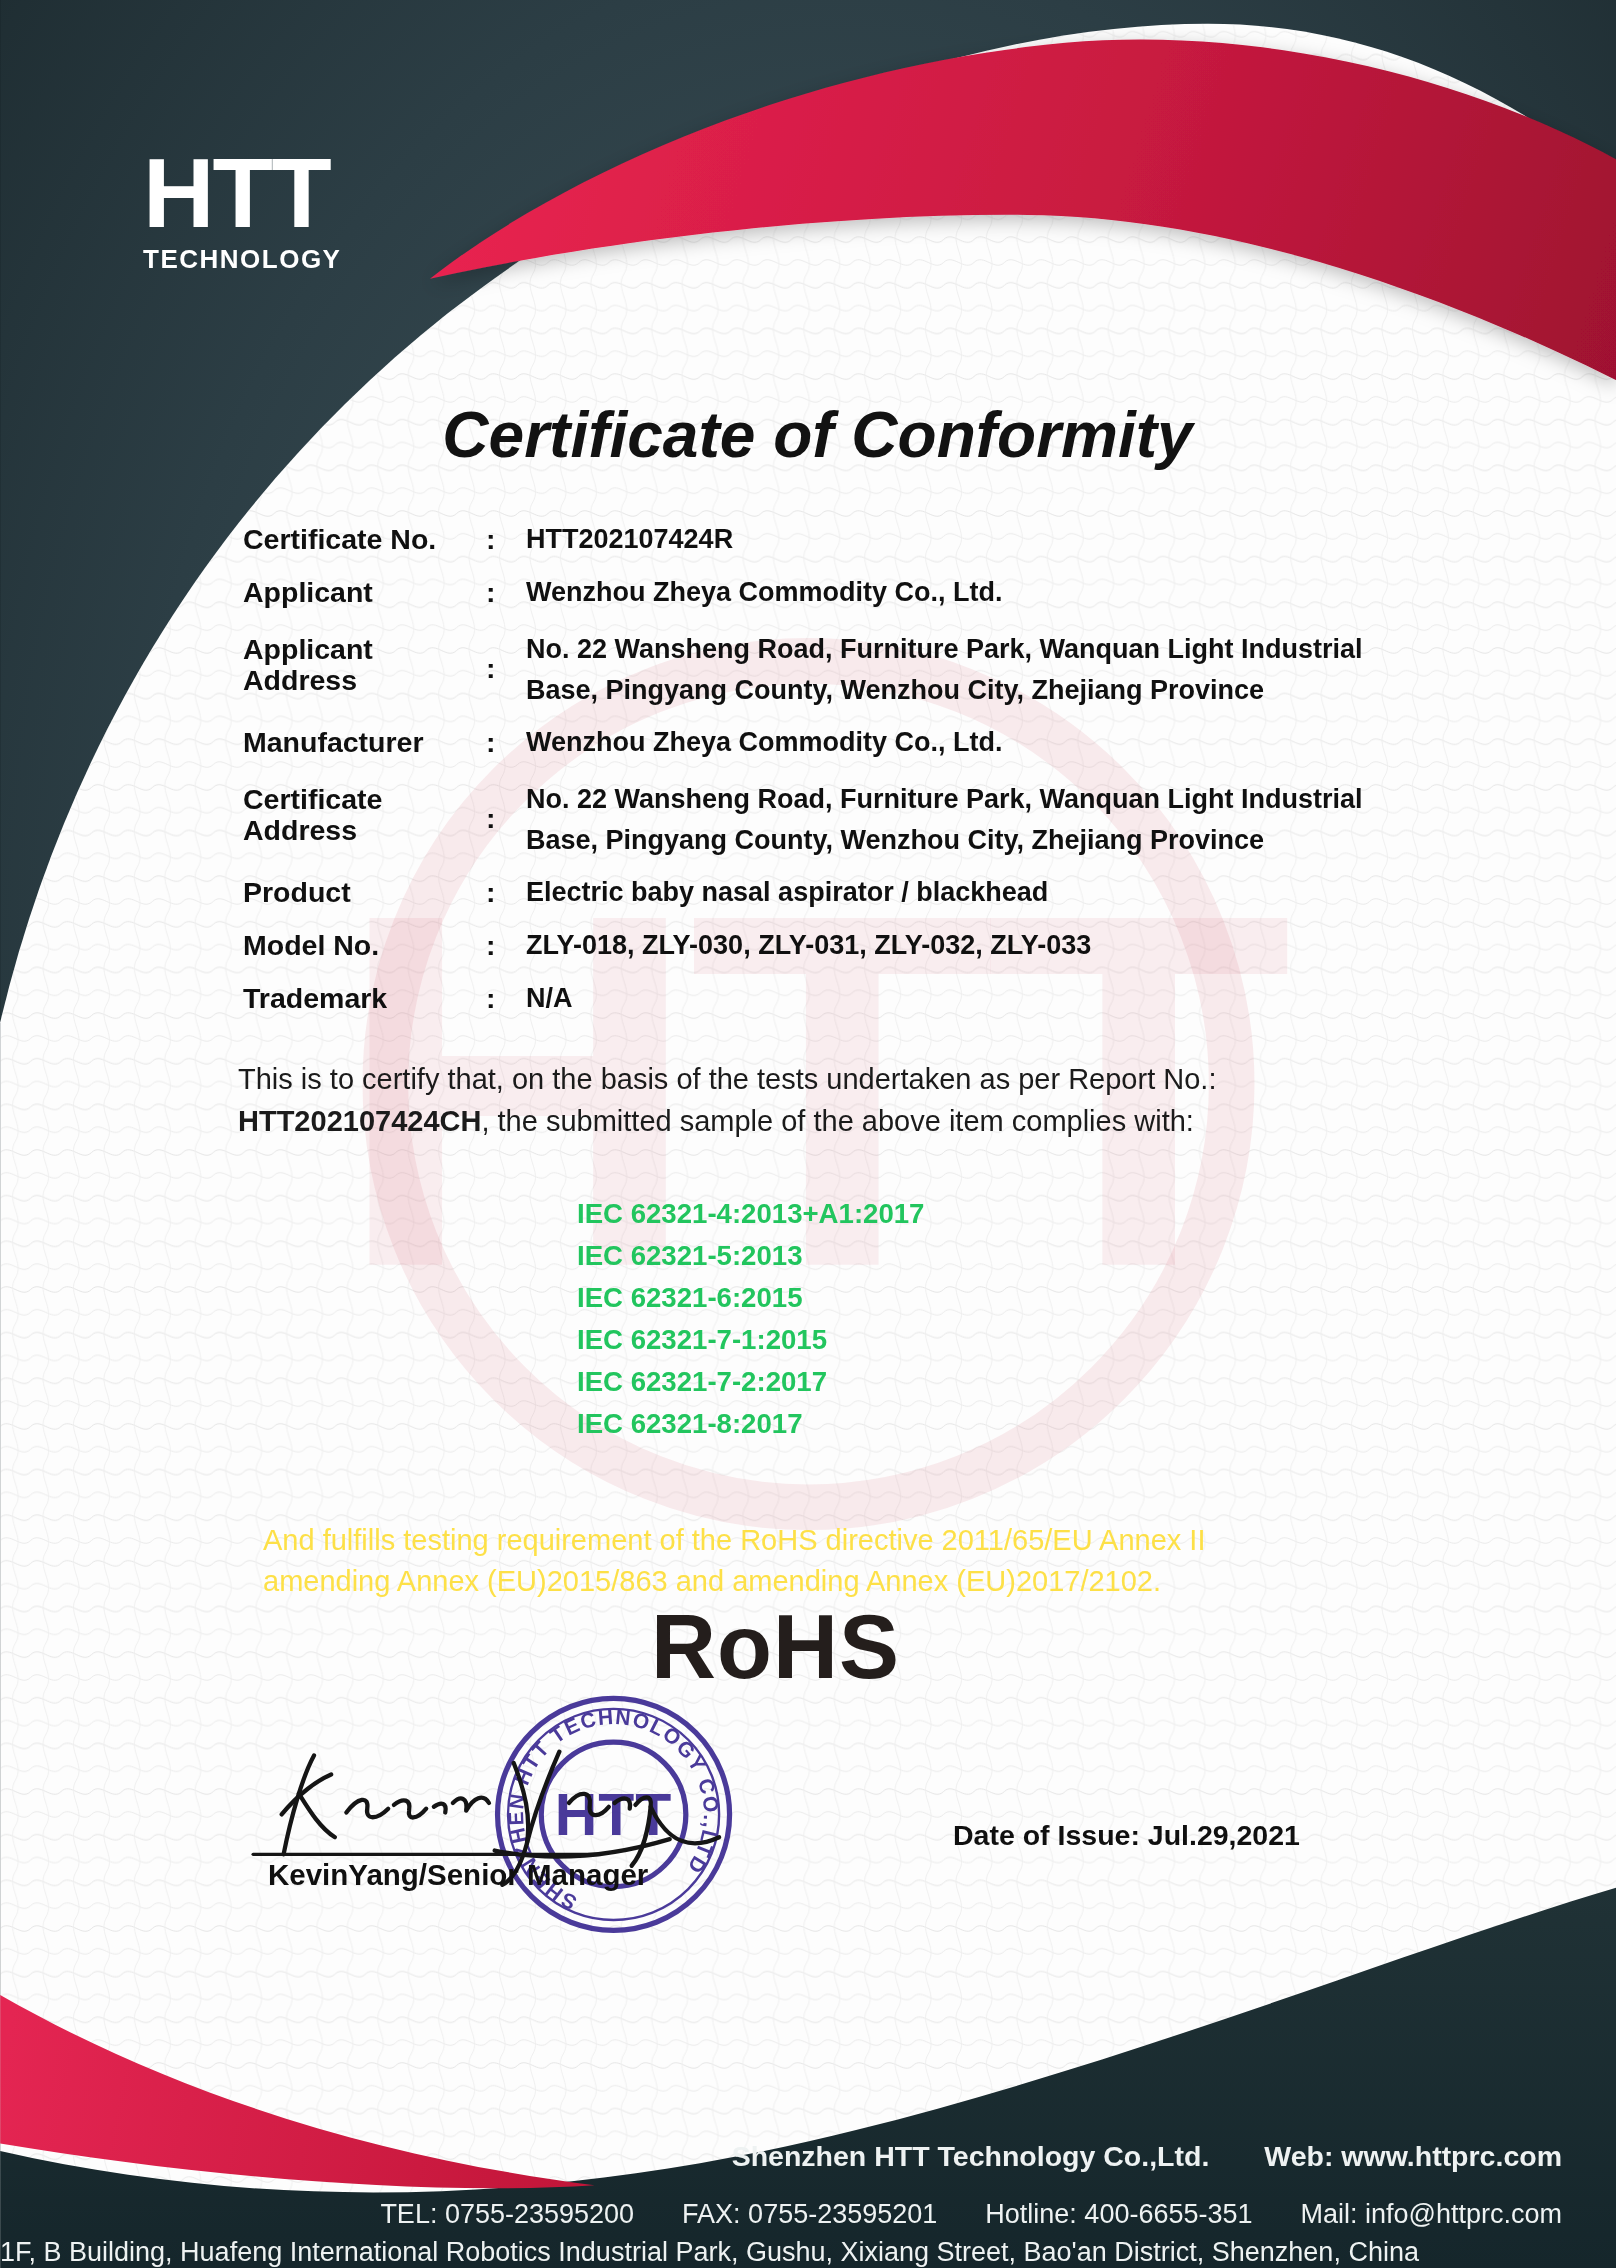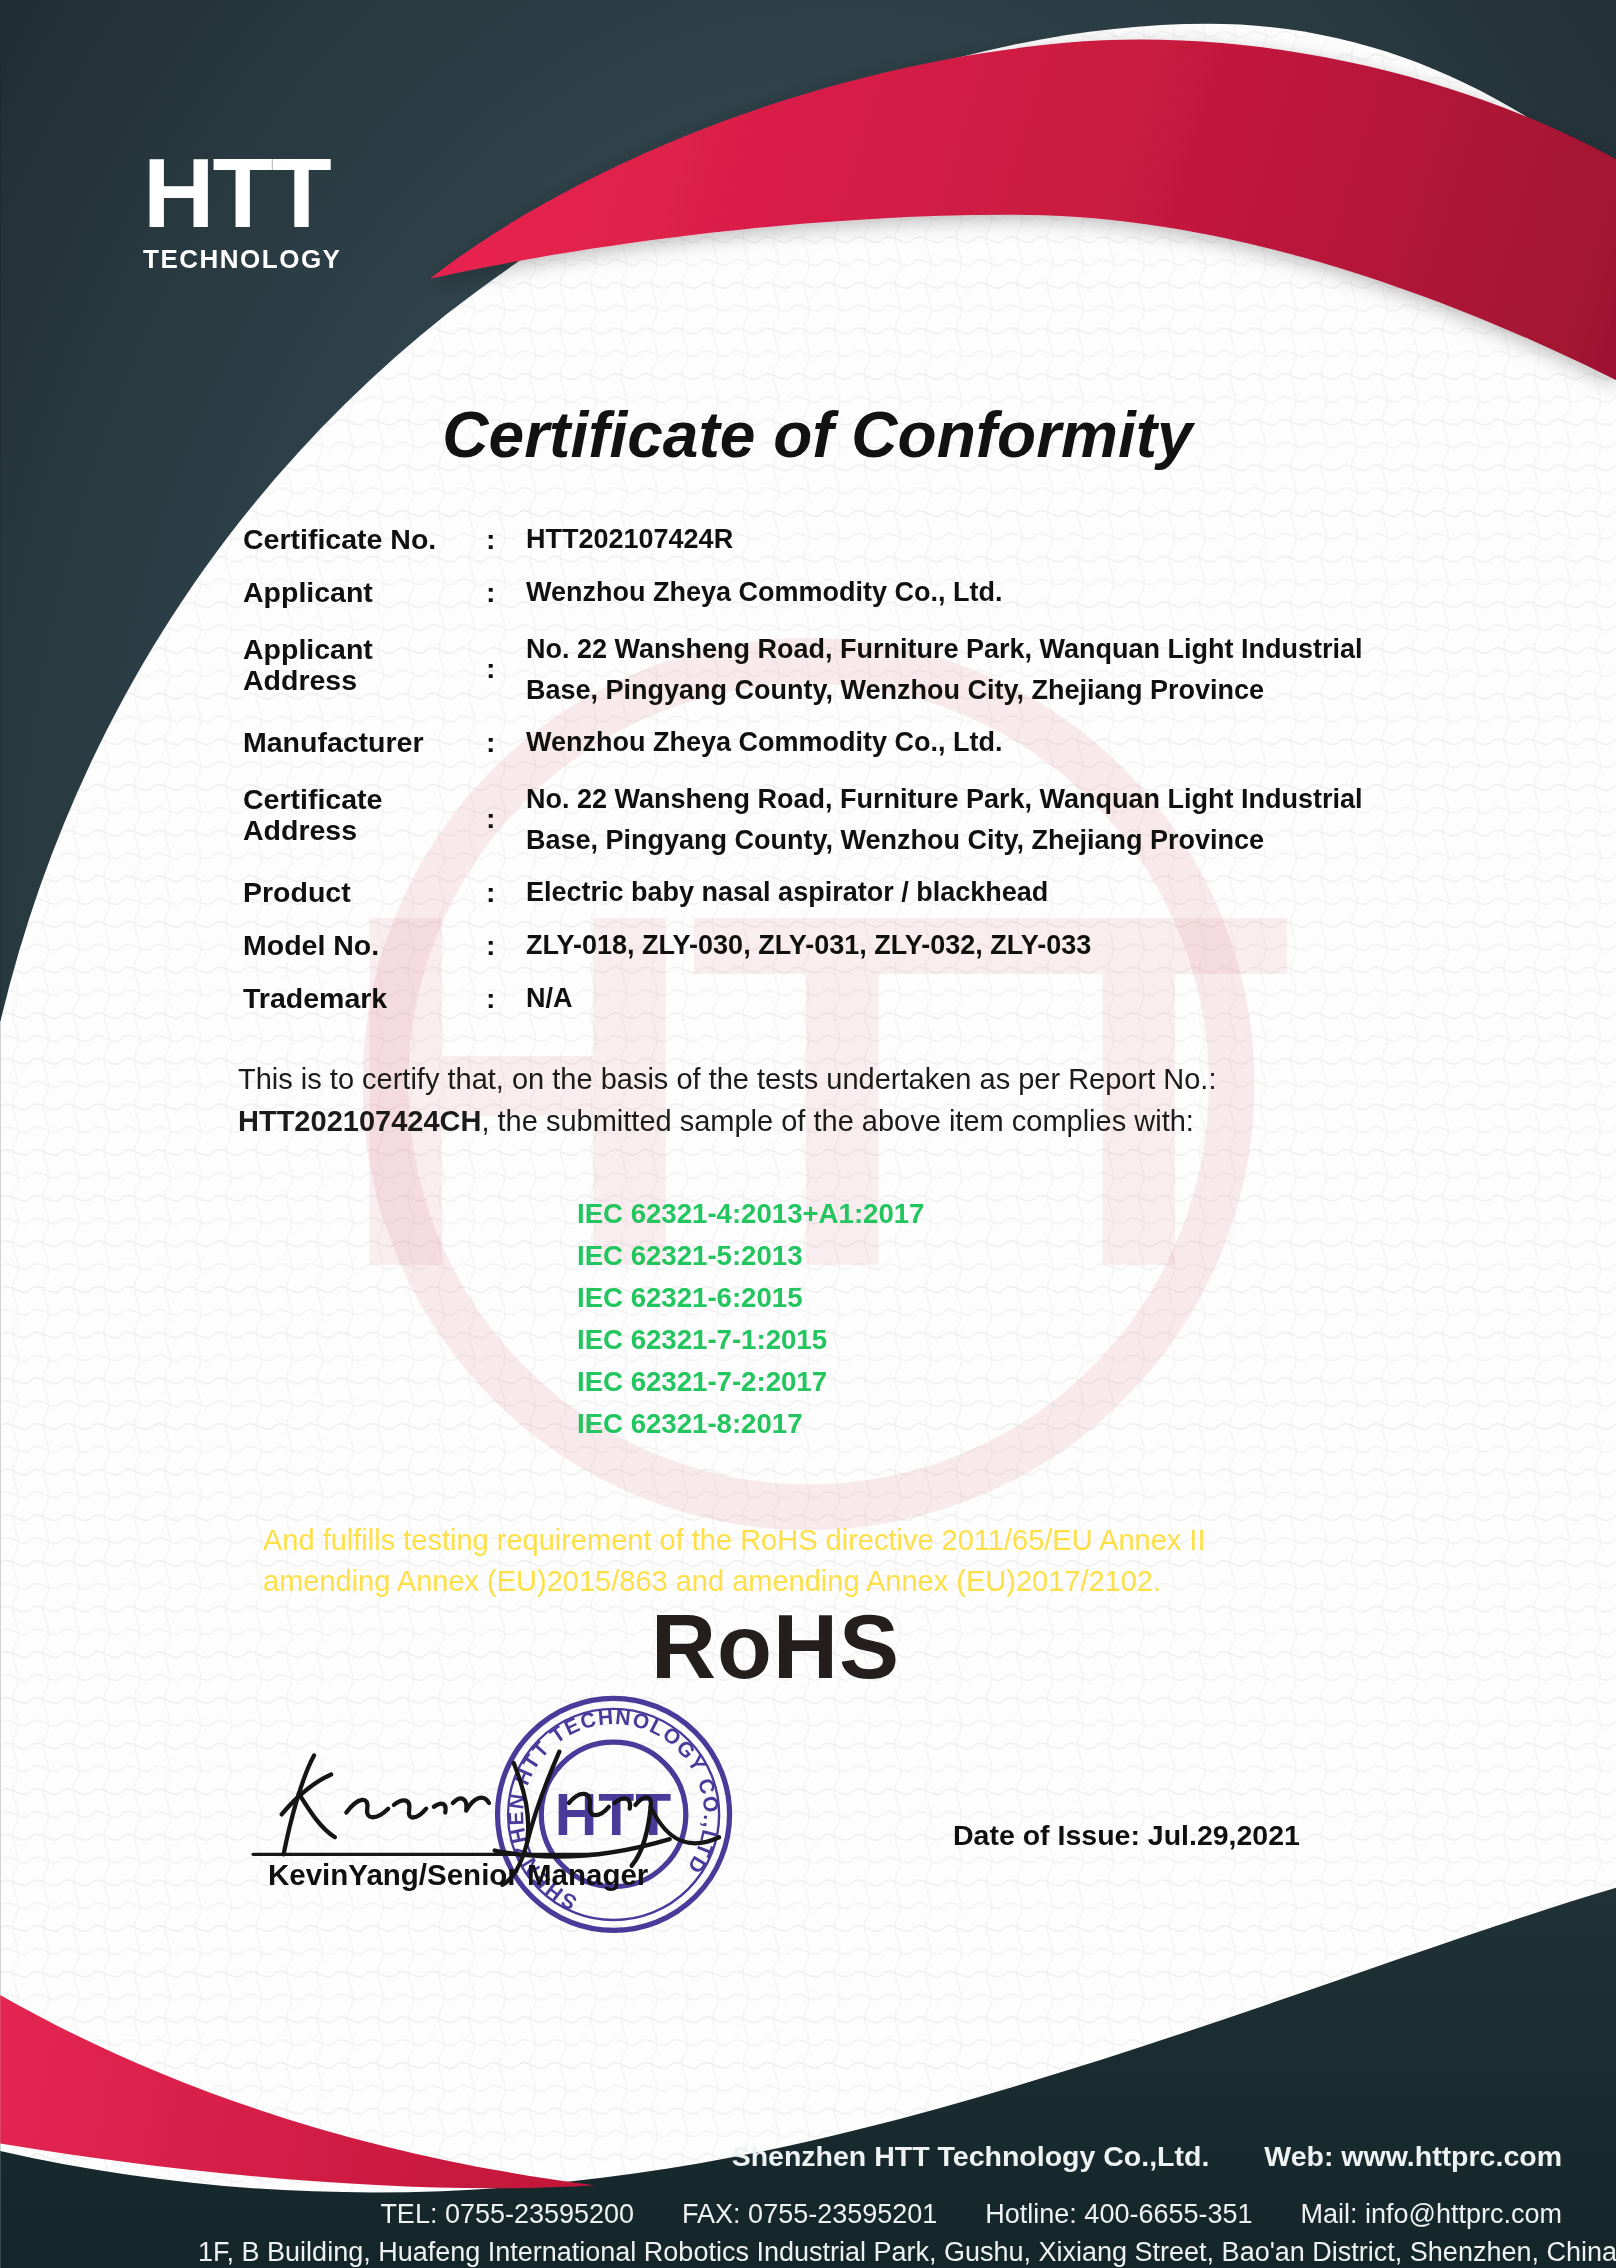--- a/index.html
+++ b/index.html
@@ -47,21 +47,21 @@
   
   #manager{left:244px;top:1858px;font-size:29.5px;font-weight:700;color:#101010;margin-left:24px;}
   #date{left:953px;top:1819px;font-size:28.5px;font-weight:700;color:#101010;}
 
   
   .footer-text{color:#eef2f2;}
   #footer-line1{left:0;right:55px;top:2140px;display:flex;justify-content:flex-end;gap:55px;
     font-size:28.5px;font-weight:700;}
   #footer-line2{left:0;right:55px;top:2199px;display:flex;justify-content:flex-end;gap:48px;
     font-size:27px;font-weight:400;margin-left:44px;}
-  #footer-line3{left:0;right:0;top:2237px;text-align:right;font-size:27px;font-weight:400;margin-left:11px;}
+  #footer-line3{left:0;right:0;top:2237px;text-align:left;font-size:27px;font-weight:400;}
 </style>
 </head>
 <body>
 
 <div id="page">
 
   <svg id="bg-svg" viewBox="0 0 1700 2385" xmlns="http://www.w3.org/2000/svg">
     <defs>
       <radialGradient id="bgGrad" cx="52%" cy="42%" r="80%">
         <stop offset="0%" stop-color="#42575f"></stop>

